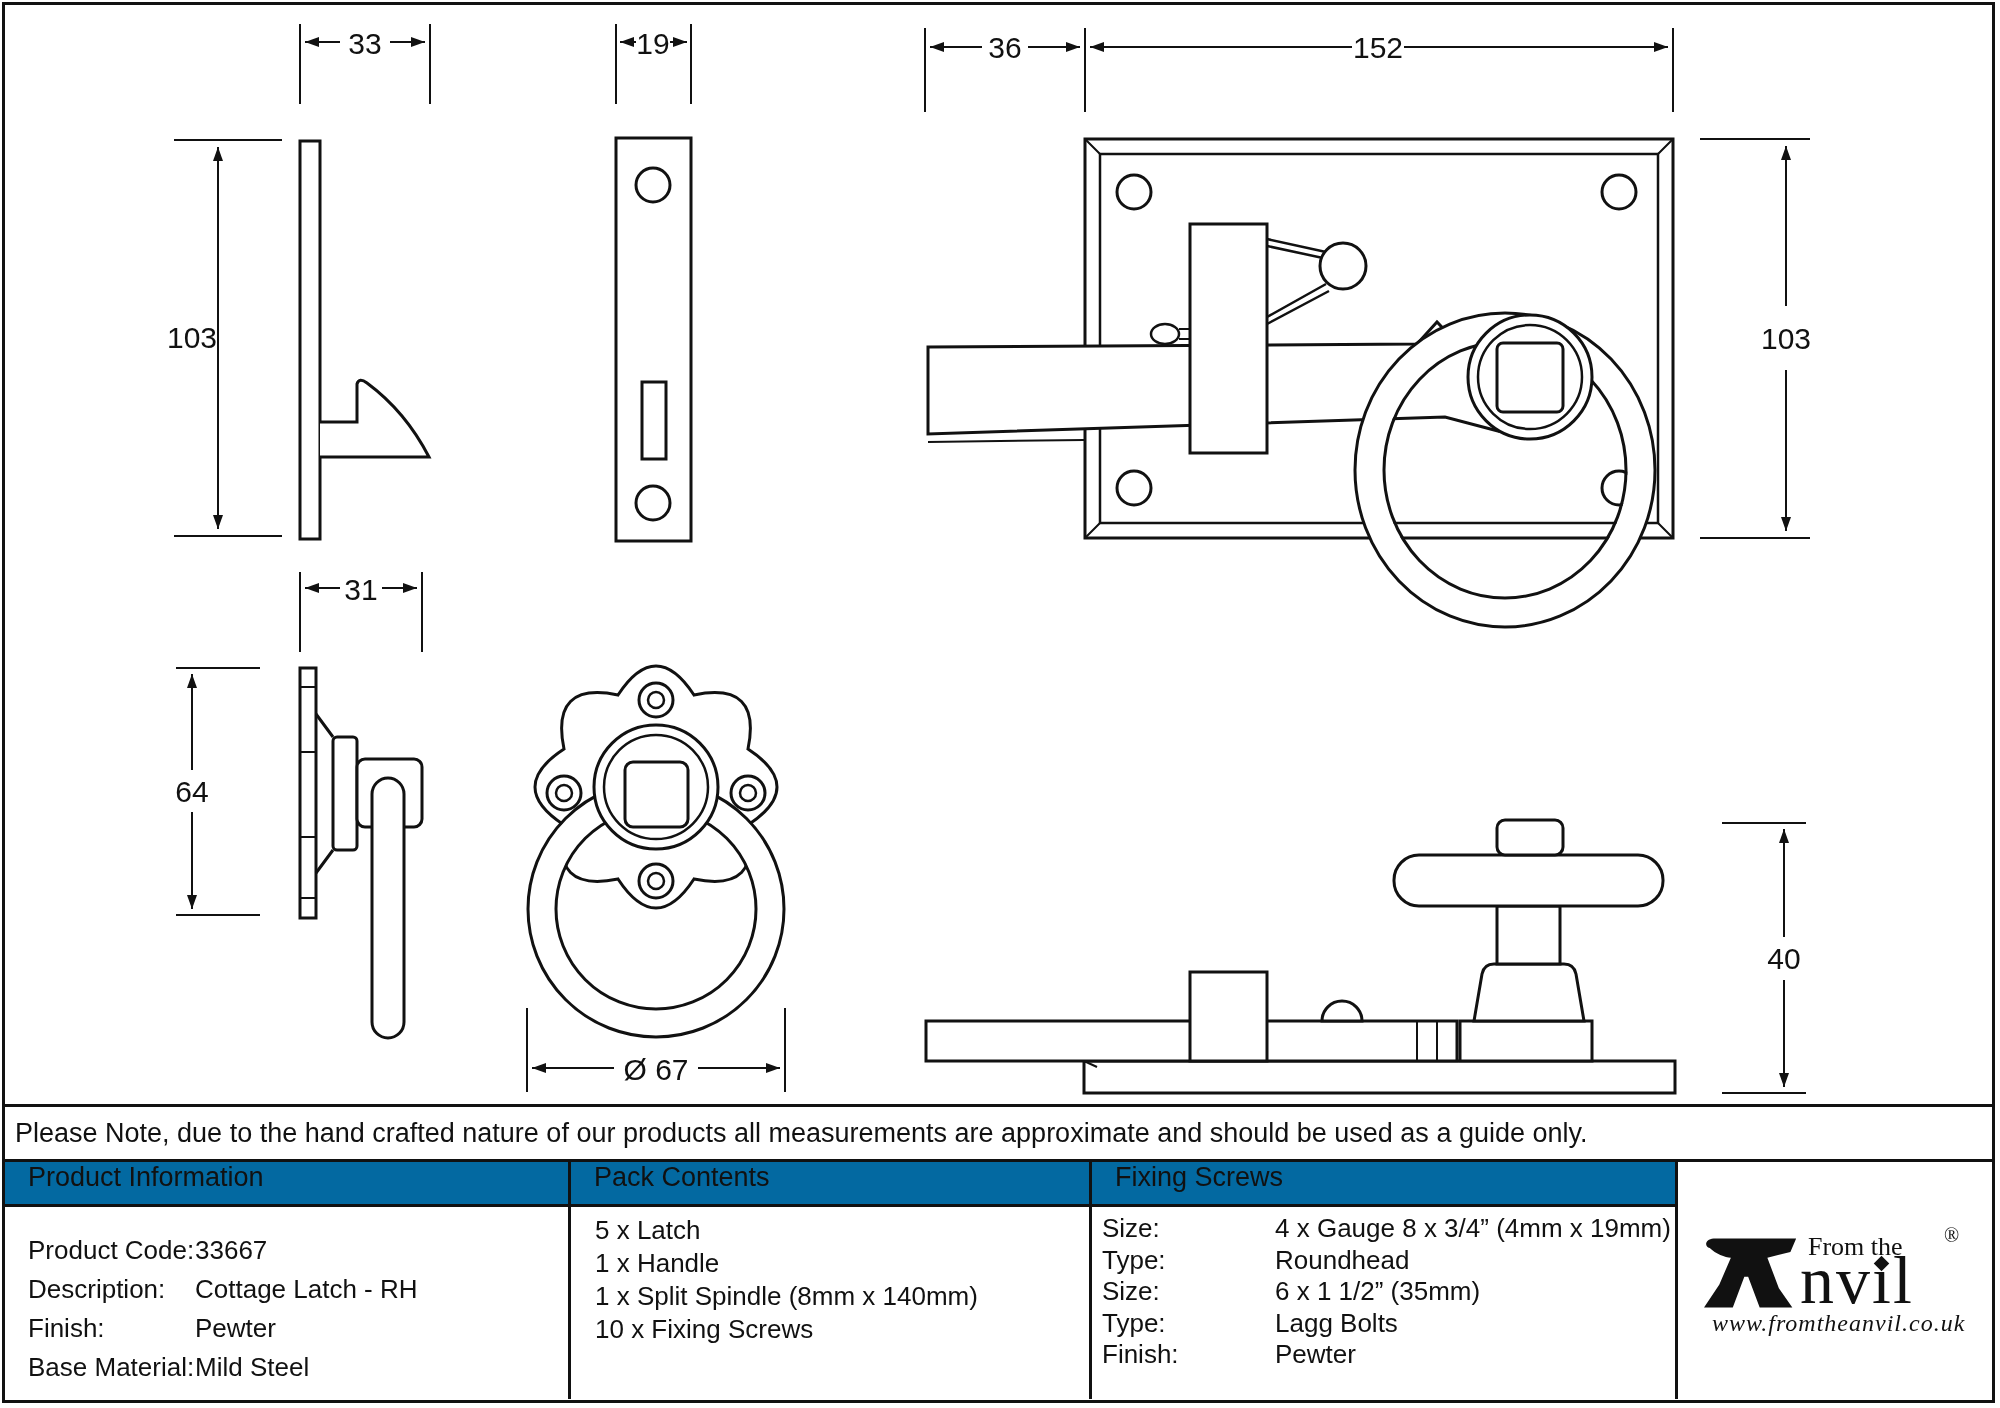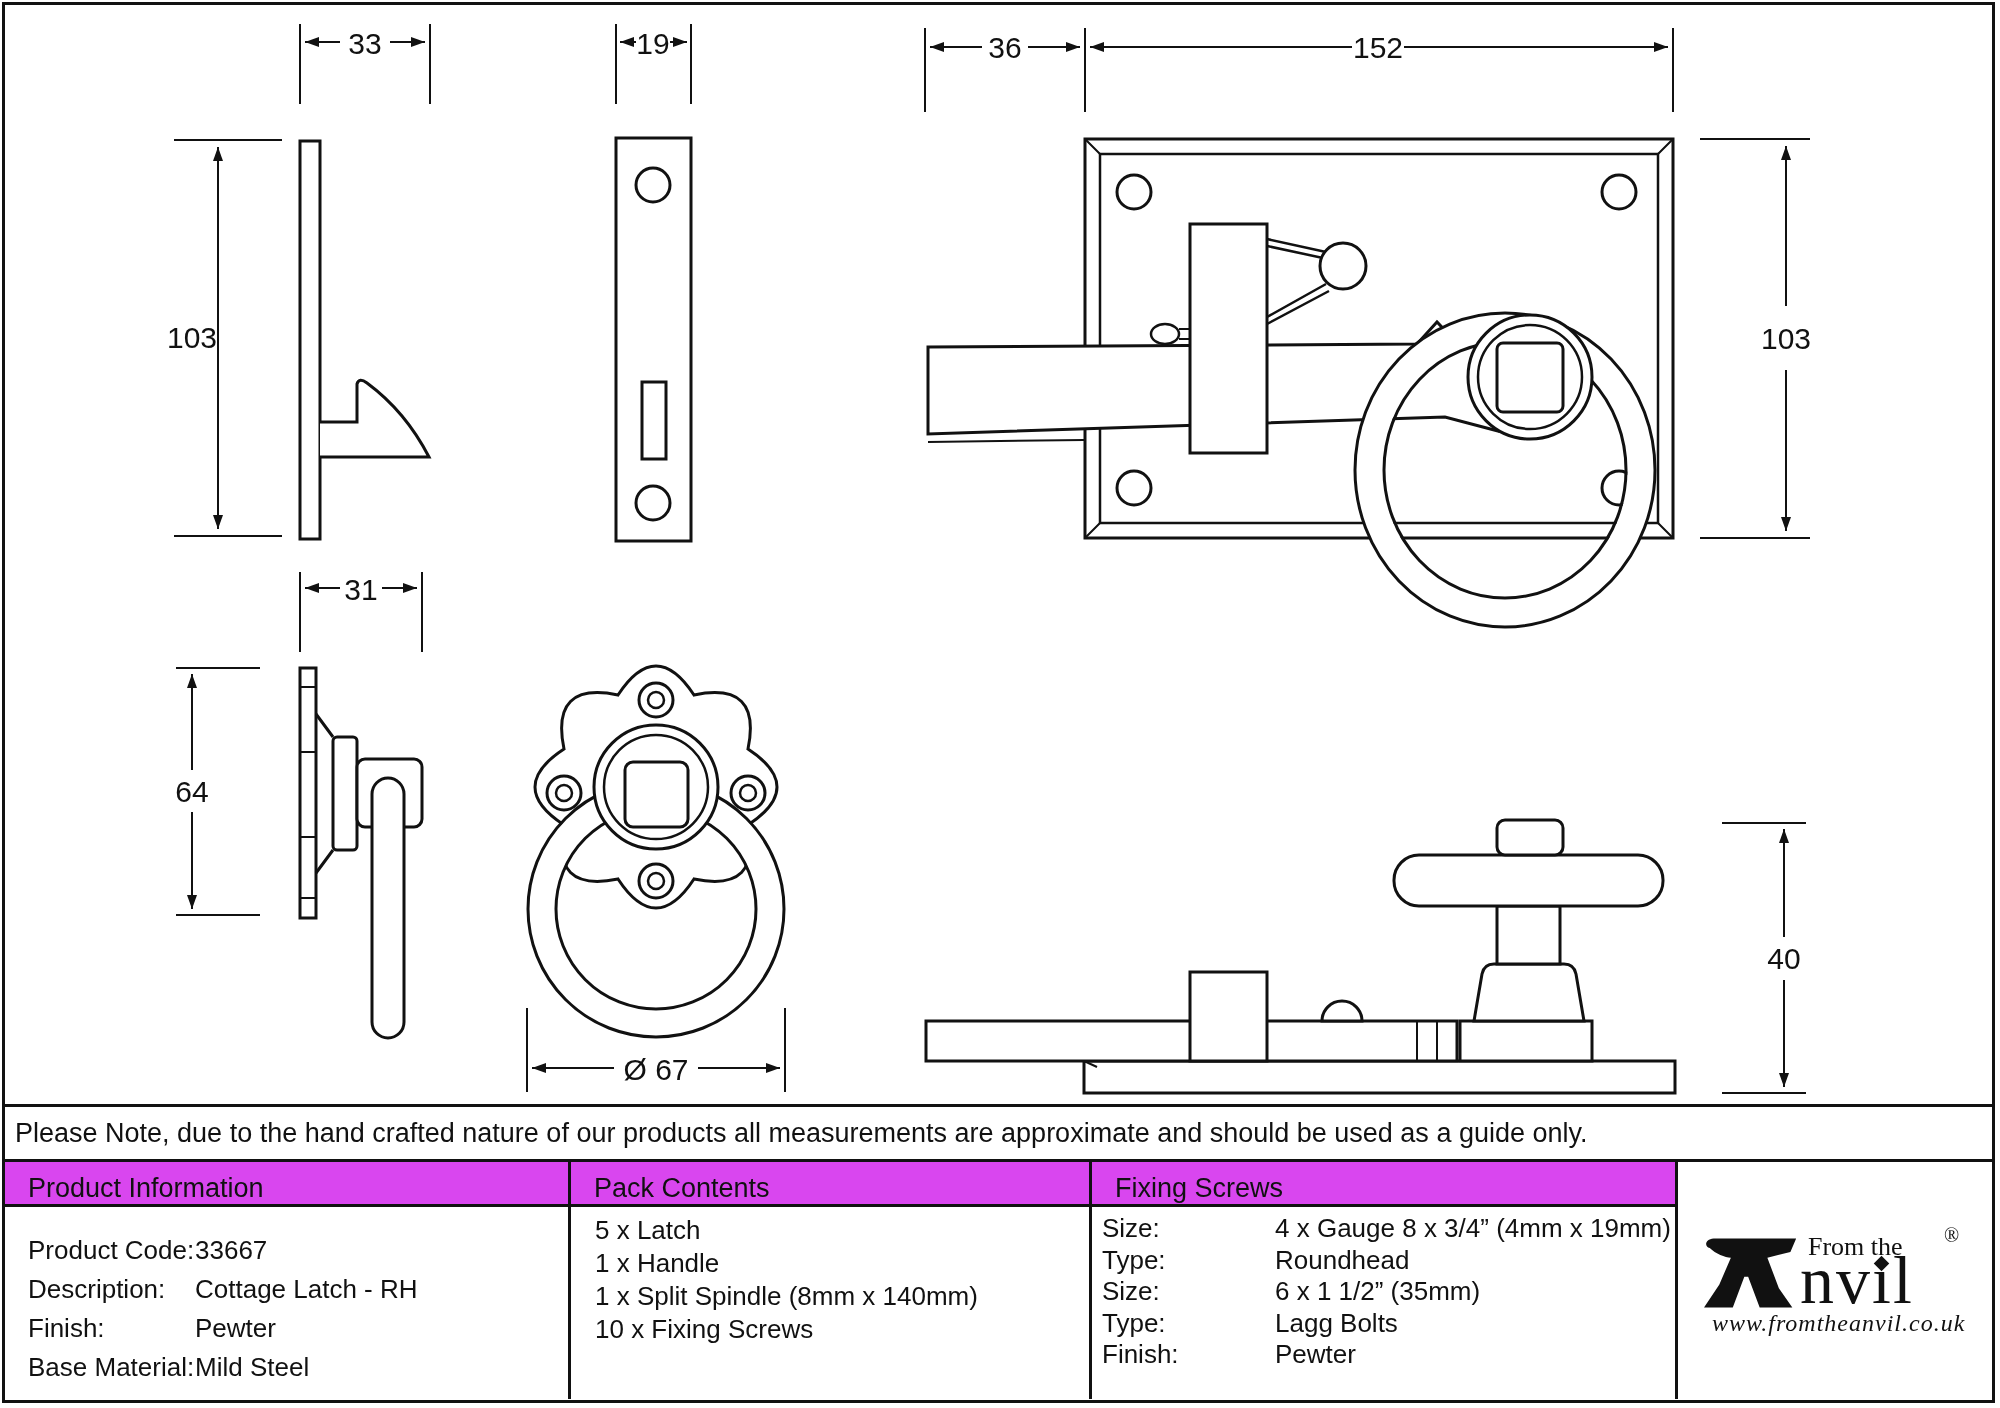--- a/index.html
+++ b/index.html
@@ -12,21 +12,21 @@
   .l{stroke:#111;stroke-width:3;fill:none}
   .t{stroke:#111;stroke-width:2;fill:none}
   .t25{stroke:#111;stroke-width:2.5;fill:none}
   .d{stroke:#111;stroke-width:2;fill:none;marker-end:url(#ah)}
   .wband{stroke:#fff;fill:none}
   .dt{font-size:30px;fill:#111;text-anchor:middle;dominant-baseline:central;font-family:"Liberation Sans",sans-serif}
 
   .note-row{position:absolute;left:5px;top:1104px;width:1990px;height:58px;border-top:3px solid #111;border-bottom:3px solid #111;box-sizing:border-box;display:flex;align-items:center;padding-left:10px;font-size:27px}
 
   .spec-table{position:absolute;left:5px;top:1162px;width:1990px;height:237px;display:grid;grid-template-columns:566px 521px 586px 1fr;grid-template-rows:45px 1fr}
-  .th{border-right:3px solid #111;border-bottom:3px solid #111;display:flex;align-items:flex-end;padding-left:23px;font-size:27px;box-sizing:border-box;background:#d946ef}
+  .th{border-right:3px solid #111;border-bottom:3px solid #111;display:flex;align-items:flex-start;padding-left:23px;font-size:27px;box-sizing:border-box;background:#0369a1}
   .cell{border-right:3px solid #111;box-sizing:border-box;font-size:26px;overflow:hidden}
   .pi{padding:24px 0 0 23px;line-height:39px}
   .pk{padding:7px 0 0 24px;line-height:33px}
   .fx{padding:6px 0 0 10px;line-height:31.5px}
   .kv{display:flex}
   .pi .k{flex:0 0 167px}
   .fx .k{flex:0 0 173px}
 
   .logo-cell{grid-column:4;grid-row:1/3;position:relative;overflow:hidden}
   .logo-anvil{position:absolute;left:26px;top:72px}

